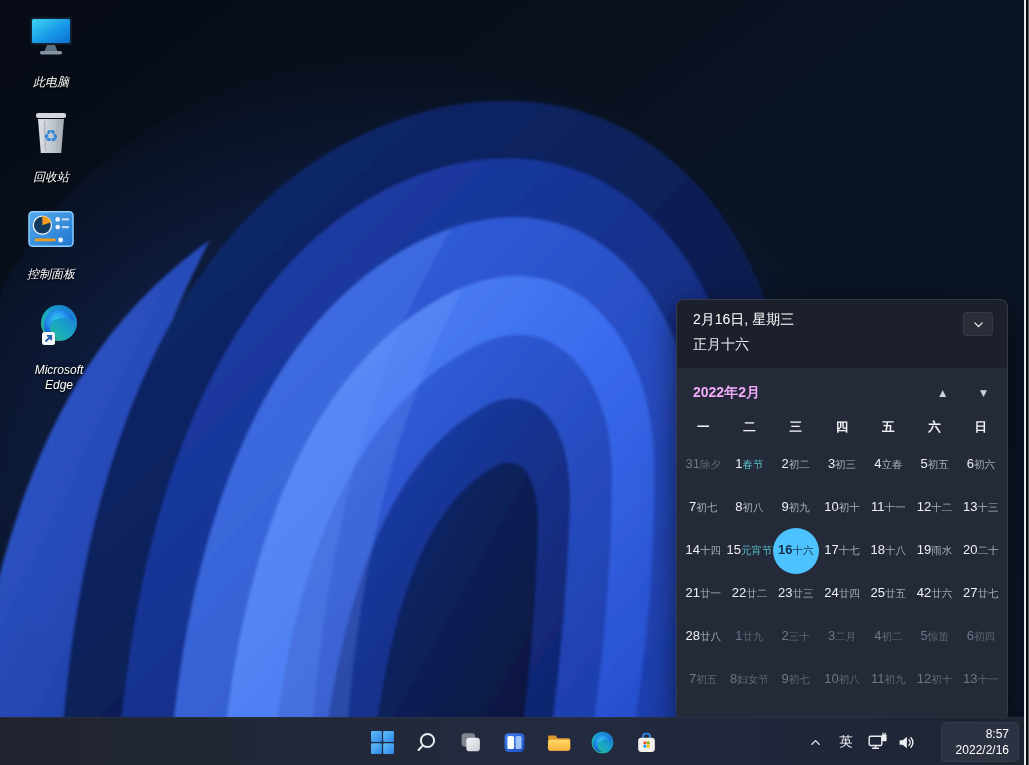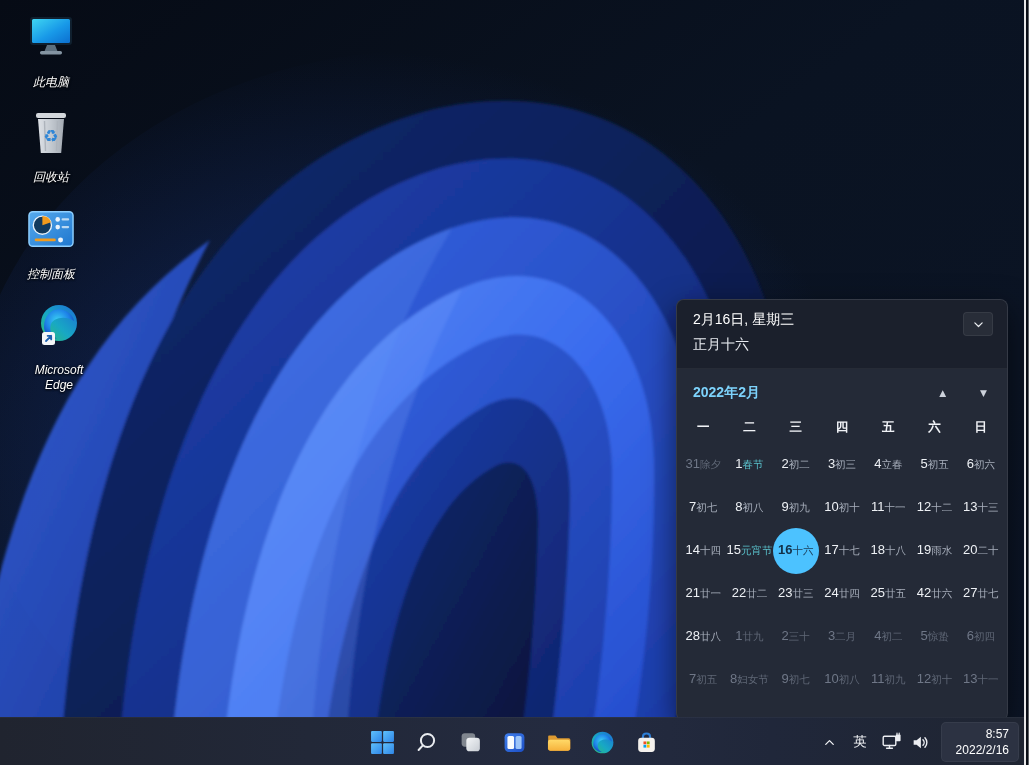--- a/index.html
+++ b/index.html
@@ -33,21 +33,21 @@
     box-shadow:0 10px 30px rgba(0,0,0,.55); color:#eef1f5;margin-top:16px; }
   .cal-header { height:69px; background:#1b202c; padding:11px 14px 0 16px;
     display:flex; justify-content:space-between; align-items:flex-start;
     border-bottom:1px solid rgba(255,255,255,.05); }
   .cal-date-title { font-size:14px; color:#ffffff; margin-bottom:7px; }
   .cal-lunar { font-size:14px; color:#e8ebf0; }
   .collapse-btn { margin-top:1px; width:30px; height:24px; border-radius:4px;
     background:rgba(255,255,255,.06); border:1px solid rgba(255,255,255,.07);
     display:flex; align-items:center; justify-content:center; cursor:pointer; }
   .month-row { padding:15px 18px 9px 16px; display:flex; justify-content:space-between; align-items:center; }
-  .month-title { font-size:14px; font-weight:700; color:#7dd3fc; }
+  .month-title { font-size:14px; font-weight:700; color:#f0abfc; }
   .month-navs { display:flex; gap:30px; }
   .nav-btn { background:none; border:none; color:#cdd2db; font-size:9px; cursor:pointer;
     font-family:"DejaVu Sans",sans-serif; padding:2px; }
   .weekdays { display:grid; grid-template-columns:repeat(7,1fr); padding:0 3px; height:32px;
     align-items:center; }
   .wd { text-align:center; font-size:12.5px; font-weight:700; color:#f0f2f6; }
   .calgrid { display:grid; grid-template-columns:repeat(7,1fr); grid-auto-rows:43px; padding:0 3px 8px; }
   .day { position:relative; display:flex; align-items:center;
     justify-content:center; gap:0px; cursor:pointer; }
   .day .n { font-size:13px; color:#eef1f5; line-height:1.15; position:relative; z-index:1; }
@@ -68,21 +68,21 @@
   .tb-center { position:absolute; left:50%; top:4px; transform:translateX(-50%);
     display:flex; gap:4px; }
   .tb-btn { width:40px; height:40px; border-radius:5px; background:transparent; border:none;
     display:flex; align-items:center; justify-content:center; cursor:pointer; }
   .tb-right { position:absolute; right:10px; top:0; height:48px; display:flex; align-items:center; gap:2px; }
   .tray-btn { height:40px; border:none; background:transparent; border-radius:5px;
     display:flex; align-items:center; justify-content:center; cursor:pointer; color:#f2f4f7; }
   .tray-chevron { width:28px; }
   .tray-lang { width:30px; font-size:13.5px; }
   .tray-status { width:58px; gap:9px; }
-  .tray-clock { margin-left:4px; width:78px; height:40px; flex-direction:column;
+  .tray-clock { margin-left:18px; width:78px; height:40px; flex-direction:column;
     align-items:flex-end; justify-content:center; padding:0 9px; gap:1px;
     background:#2c3242; border:1px solid rgba(255,255,255,.05); }
   .tray-clock .t, .tray-clock .d { font-size:12px; color:#fff; line-height:1.2; }
 </style>
 </head>
 <body>
 
 <div class="screen">
 
   <svg class="wallpaper" viewBox="0 0 1029 765" preserveAspectRatio="none">

